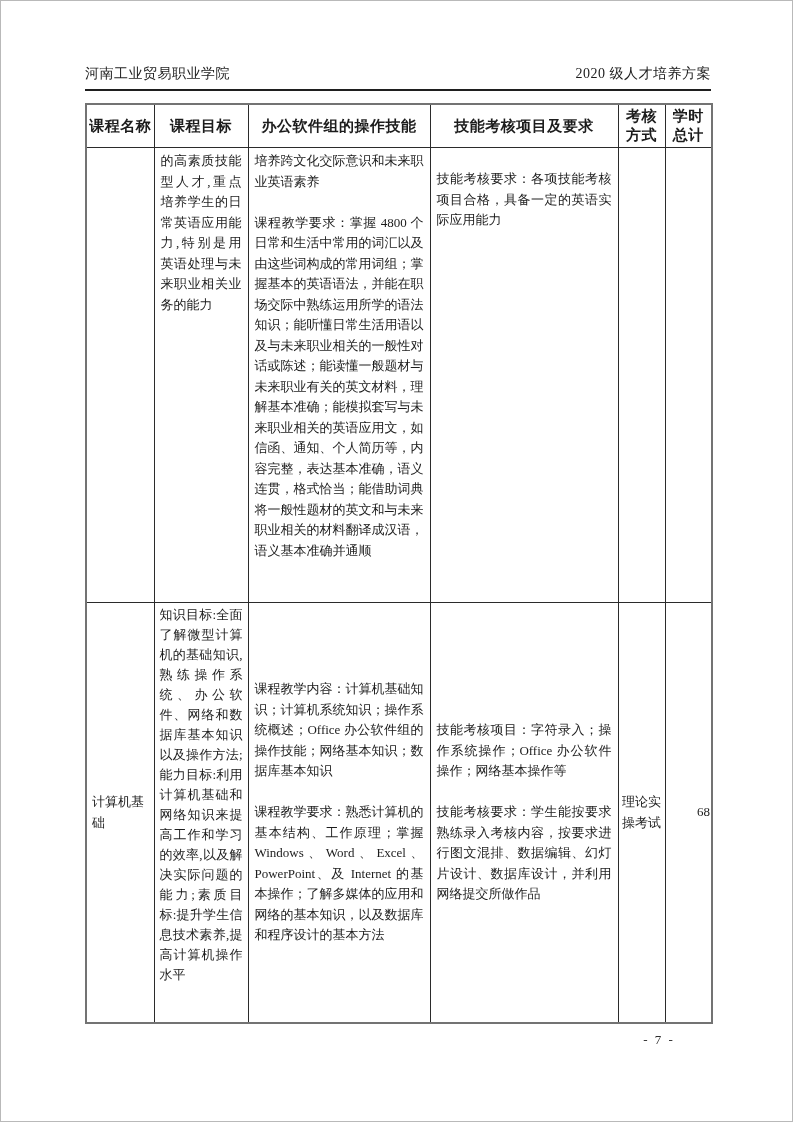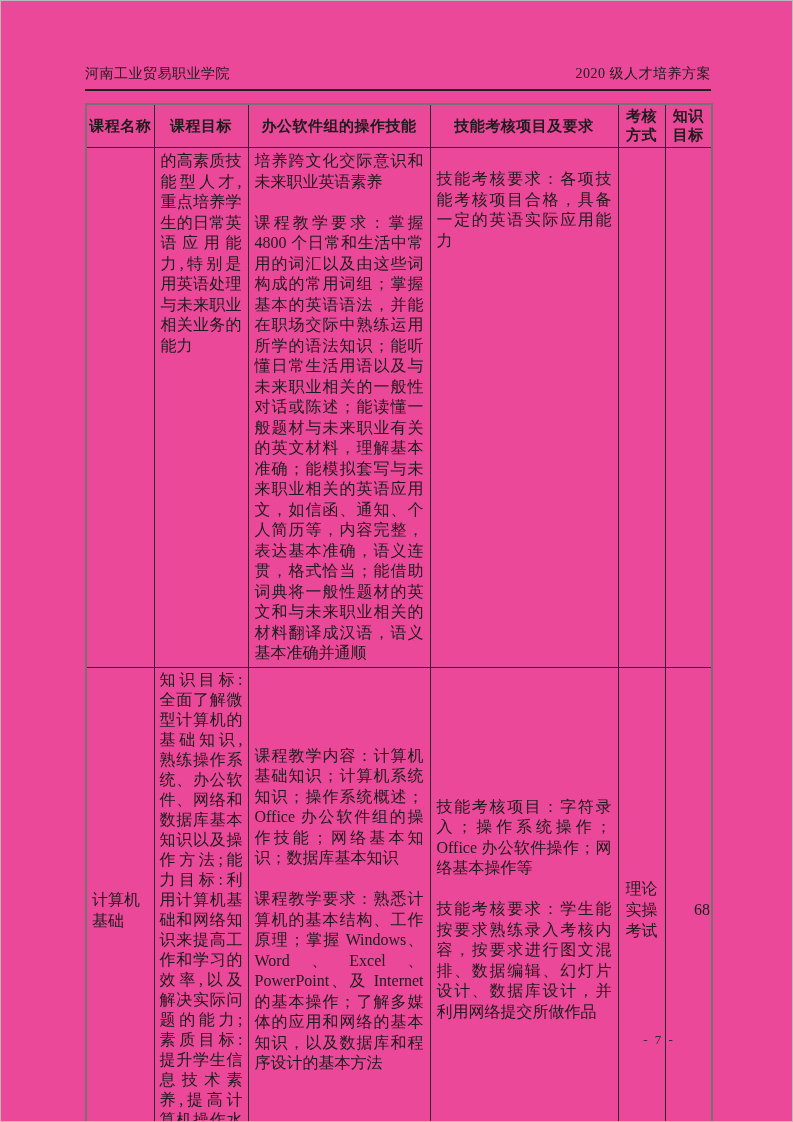--- a/index.html
+++ b/index.html
@@ -1,38 +1,38 @@
 <!DOCTYPE html>
 <html><head>
 <meta charset="utf-8">
 <style>
   html,body { margin:0; padding:0; background:#e8e8e8; }
   .page {
     position:relative; width:793px; height:1122px; margin:0 auto;
-    background:#ec4899; box-sizing:border-box; border:1px solid #b9b9b9;
+    background:#ffffff; box-sizing:border-box; border:1px solid #b9b9b9;
     font-family:"Liberation Serif","DejaVu Serif",serif; color:#1c1c1c;
     overflow:hidden;
   }
   .doc-header {
     position:absolute; left:84px; top:63px; width:626px;
     display:flex; justify-content:space-between; align-items:flex-end;
     font-size:14px; line-height:20px; letter-spacing:0.5px;
   }
   .header-rule {
     position:absolute; left:84px; top:88px; width:626px; height:0;
     border-top:2px solid #1f1f1f;
   }
   table.course {
     position:absolute; left:84px; top:102px; width:626px;
     border-collapse:collapse; table-layout:fixed;
     border:2px solid #737373;
   }
   table.course th, table.course td {
     border:1.5px solid #2b2b2b; box-sizing:border-box;
-    font-size:16px; overflow:hidden;
+    font-size:13px; overflow:hidden;
   }
   table.course th {
     font-size:15px; font-weight:bold; text-align:center; vertical-align:middle;
     line-height:19px; padding:2px 1px; letter-spacing:0.5px;
   }
   tr.header-row  { height:42px;  }
   tr.body-row-1  { height:455px; }
   tr.body-row-2  { height:420px; }
   td.cell-text {
     text-align:justify; white-space:pre-line;
@@ -69,21 +69,21 @@
       <col style="width:47px">
       <col style="width:47px">
     </colgroup>
     <tbody>
       <tr class="header-row">
         <th>课程名称</th>
         <th>课程目标</th>
         <th>办公软件组的操作技能</th>
         <th>技能考核项目及要求</th>
         <th>考核方式</th>
-        <th>知识目标</th>
+        <th>学时总计</th>
       </tr>
 
       <tr class="body-row-1">
         <td class="name-cell"></td>
         <td class="cell-text">的高素质技能型人才,重点培养学生的日常英语应用能力,特别是用英语处理与未来职业相关业务的能力</td>
         <td class="cell-text">培养跨文化交际意识和未来职业英语素养
 
 课程教学要求：掌握 4800 个日常和生活中常用的词汇以及由这些词构成的常用词组；掌握基本的英语语法，并能在职场交际中熟练运用所学的语法知识；能听懂日常生活用语以及与未来职业相关的一般性对话或陈述；能读懂一般题材与未来职业有关的英文材料，理解基本准确；能模拟套写与未来职业相关的英语应用文，如信函、通知、个人简历等，内容完整，表达基本准确，语义连贯，格式恰当；能借助词典将一般性题材的英文和与未来职业相关的材料翻译成汉语，语义基本准确并通顺</td>
         <td class="cell-text gap-top">技能考核要求：各项技能考核项目合格，具备一定的英语实际应用能力</td>
         <td class="method-cell"></td>

